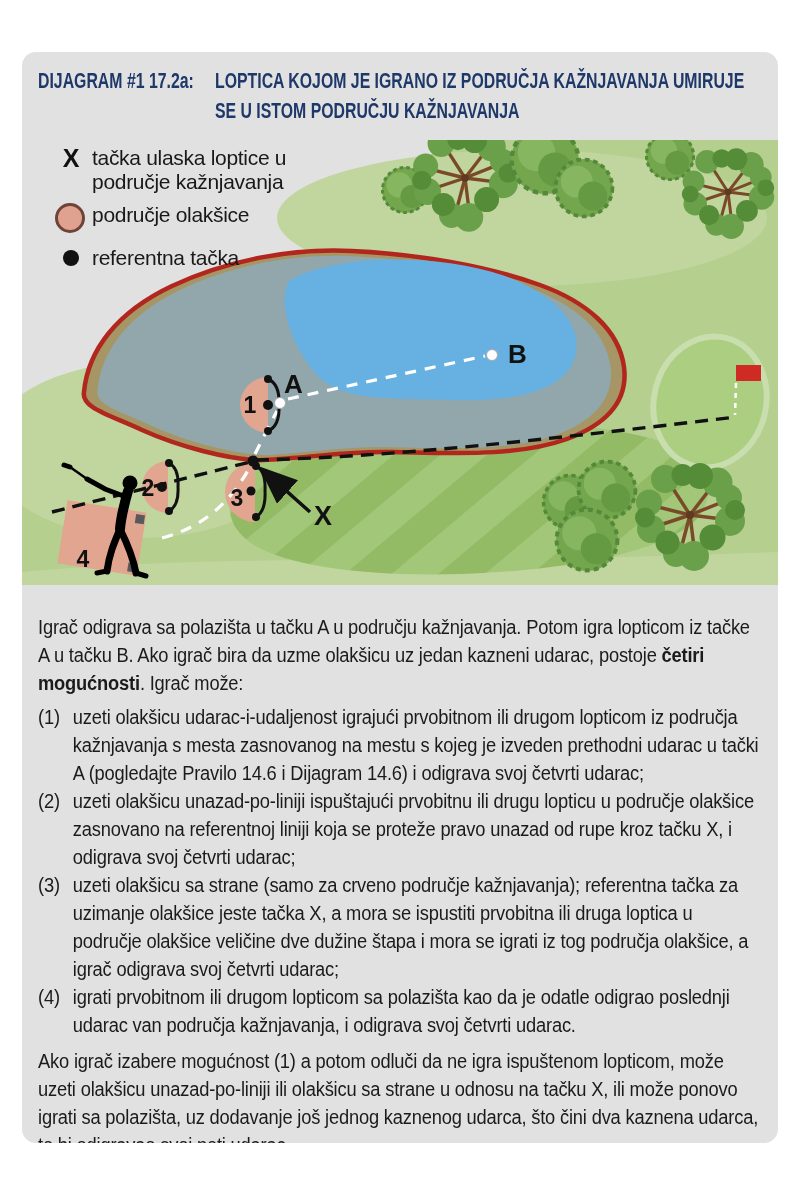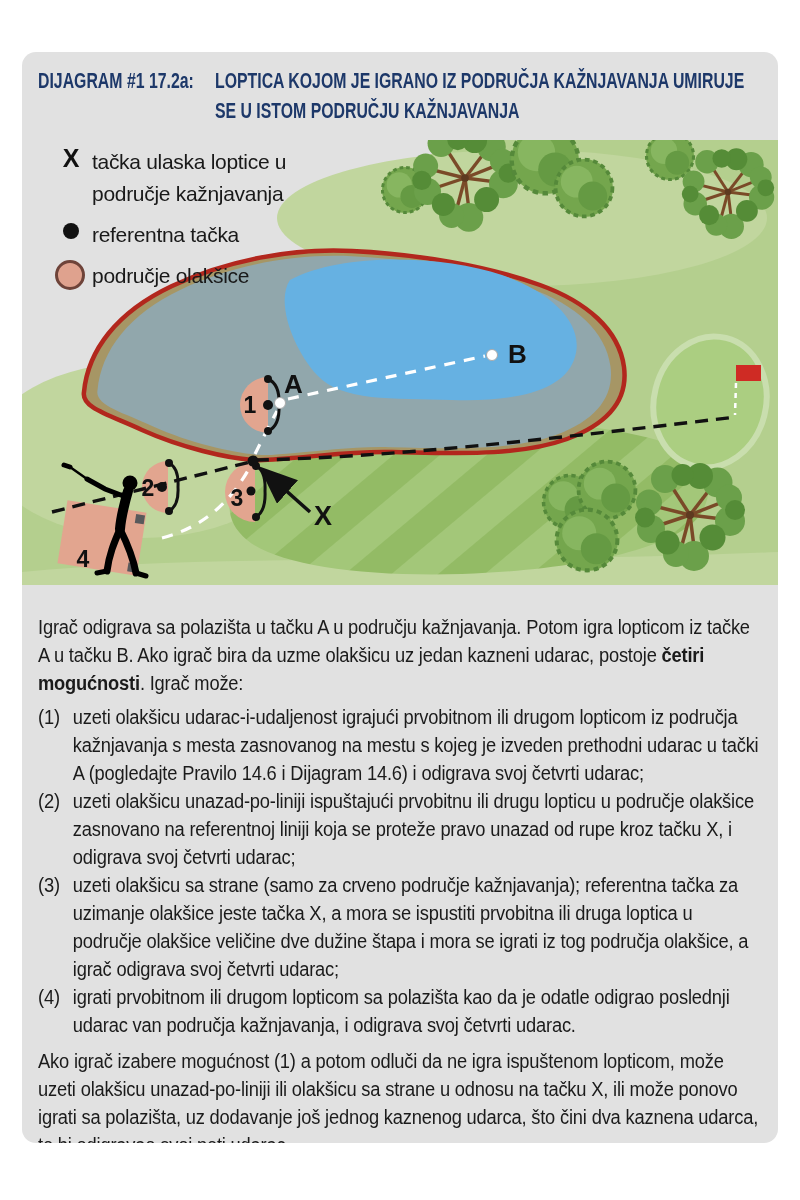--- a/index.html
+++ b/index.html
@@ -16,21 +16,21 @@
   
   .illustration{position:relative;width:756px;height:445px;}
   .illustration svg{position:absolute;left:0;top:0;}
   .legend{position:absolute;left:34px;top:6px;width:300px;}
   .lrow{display:flex;align-items:flex-start;margin-bottom:9px;}
   .lsym{width:30px;flex-shrink:0;text-align:center;}
   .lsym-x{font-weight:bold;font-size:25px;line-height:24px;color:#111;}
   .ldot{display:inline-block;width:16px;height:16px;border-radius:50%;background:#111;margin-top:4px;}
   .lcircle{display:inline-block;width:24px;height:24px;border-radius:50%;
            background:#dfa28e;border:3px solid #6e4339;margin-top:0px;margin-left:-2px;}
-  .ltext{font-size:21px;line-height:32px;color:#191919;letter-spacing:-0.3px;padding-left:6px;width:250px;}
+  .ltext{font-size:21px;line-height:24px;color:#191919;letter-spacing:-0.3px;padding-left:6px;width:250px;}
   
   .bodytext{height:558px;overflow:hidden;padding:28px 0 0 16px;}
   .binner{width:791px;transform:scaleX(0.915);transform-origin:0 0;
           font-size:20px;line-height:28px;color:#1b1b1b;letter-spacing:-0.2px;}
   .binner p{margin:0;}
   .intro{margin-bottom:6px !important;}
   .opt{display:flex;}
   .omark{width:38px;flex-shrink:0;}
   .otext{flex:1;}
   .outro{margin-top:8px !important;}
@@ -214,26 +214,26 @@
           <text x="61" y="427" font-size="23" text-anchor="middle">4</text>
         </g>
       </svg>
 
       <div class="legend">
         <div class="lrow">
           <span class="lsym lsym-x">X</span>
           <span class="ltext">tačka ulaska loptice u područje kažnjavanja</span>
         </div>
         <div class="lrow">
+          <span class="lsym"><span class="lcircle"></span></span>
+          <span class="ltext">područje olakšice</span>
+        </div>
+        <div class="lrow">
           <span class="lsym"><span class="ldot"></span></span>
           <span class="ltext">referentna tačka</span>
-        </div>
-        <div class="lrow">
-          <span class="lsym"><span class="lcircle"></span></span>
-          <span class="ltext">područje olakšice</span>
         </div>
       </div>
     </div>
 
     <div class="bodytext">
       <div class="binner">
         <p class="intro"><span>Igrač odigrava sa polazišta u tačku A u području kažnjavanja. Potom igra lopticom iz tačke A u tačku B. Ako igrač bira da uzme olakšicu uz jedan kazneni udarac, postoje </span><b>četiri mogućnosti</b><span>. Igrač može:</span></p>
 
         <div class="opt">
           <span class="omark">(1)</span>

